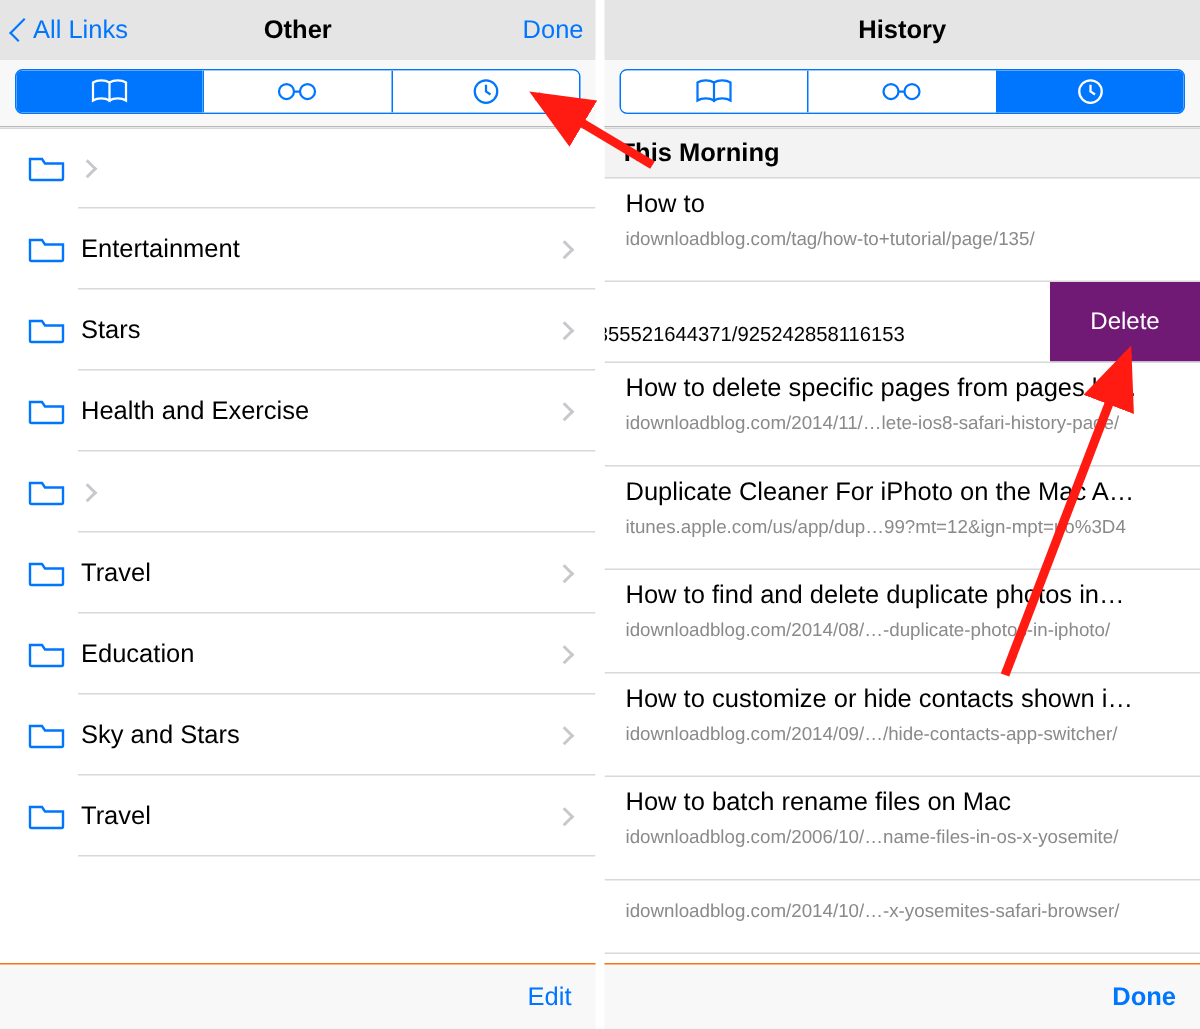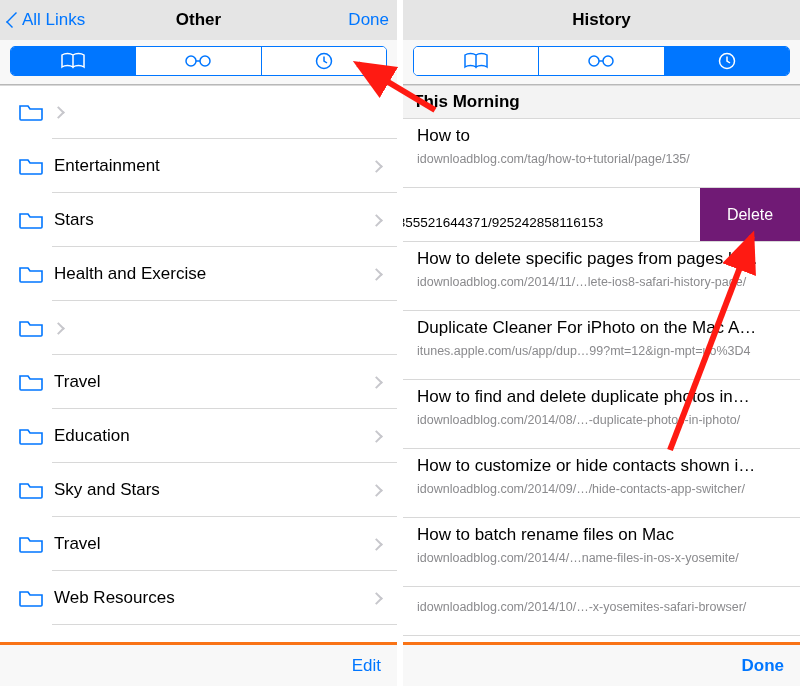--- a/index.html
+++ b/index.html
@@ -96,21 +96,21 @@
   .hrow.partial { height:54px; }
   .hrow.partial .url { padding-top:14px; font-size:13.5px; color:#000; }
 
   .delete-btn {
     position:absolute; right:0; top:0; bottom:0; width:100px;
     background:#701a75; color:#fff; font-size:16px;
     display:flex; align-items:center; justify-content:center; cursor:pointer;
   }
 
   .toolbar {
-    height:44px; border-top:3px solid #f97316; background:#f8f8f8;
+    height:44px; border-top:1px solid #f97316; background:#f8f8f8;
     display:flex; align-items:center; justify-content:flex-end; padding:0 16px;
   }
   .toolbar .btn { color:#0076ff; font-size:17px; cursor:pointer; }
 
   
   .arrow { position:absolute; pointer-events:none; }
   .arrow svg { overflow:visible; }
 
 </style>
 </head>
@@ -206,27 +206,20 @@
         <span class="row-label">Sky and Stars</span>
         <span class="disclosure"></span>
       </div>
       <div class="row">
         <span class="folder-ic"><svg viewBox="0 0 26 20">
             <path d="M2 4h8l2 3h12v10a1 1 0 0 1-1 1H3a1 1 0 0 1-1-1z"></path>
           </svg></span>
         <span class="row-label">Travel</span>
         <span class="disclosure"></span>
       </div>
-      <div class="row">
-        <span class="folder-ic"><svg viewBox="0 0 26 20">
-            <path d="M2 4h8l2 3h12v10a1 1 0 0 1-1 1H3a1 1 0 0 1-1-1z"></path>
-          </svg></span>
-        <span class="row-label">Web Resources</span>
-        <span class="disclosure"></span>
-      </div>
     </div>
   <div class="toolbar">
     <span class="btn">Edit</span>
   </div>
 </div>
 
 <div class="pane pane-right">
   <div class="navbar">
     <div class="nav-left"></div>
     <div class="nav-title">History</div>
@@ -289,21 +282,21 @@
         </div>
         <div class="hrow">
           <div class="hcontent">
             <div class="ttl">How to customize or hide contacts shown i…</div>
             <div class="url">idownloadblog.com/2014/09/…/hide-contacts-app-switcher/</div>
           </div>
         </div>
         <div class="hrow">
           <div class="hcontent">
             <div class="ttl">How to batch rename files on Mac</div>
-            <div class="url">idownloadblog.com/2014/4/…name-files-in-os-x-yosemite/</div>
+            <div class="url">idownloadblog.com/2006/10/…name-files-in-os-x-yosemite/</div>
           </div>
         </div>
         <div class="hrow">
           <div class="hcontent">
             <div class="url">idownloadblog.com/2014/10/…-x-yosemites-safari-browser/</div>
           </div>
         </div>
         <div class="hrow">
           <div class="hcontent">
             <div class="ttl">How to</div>

